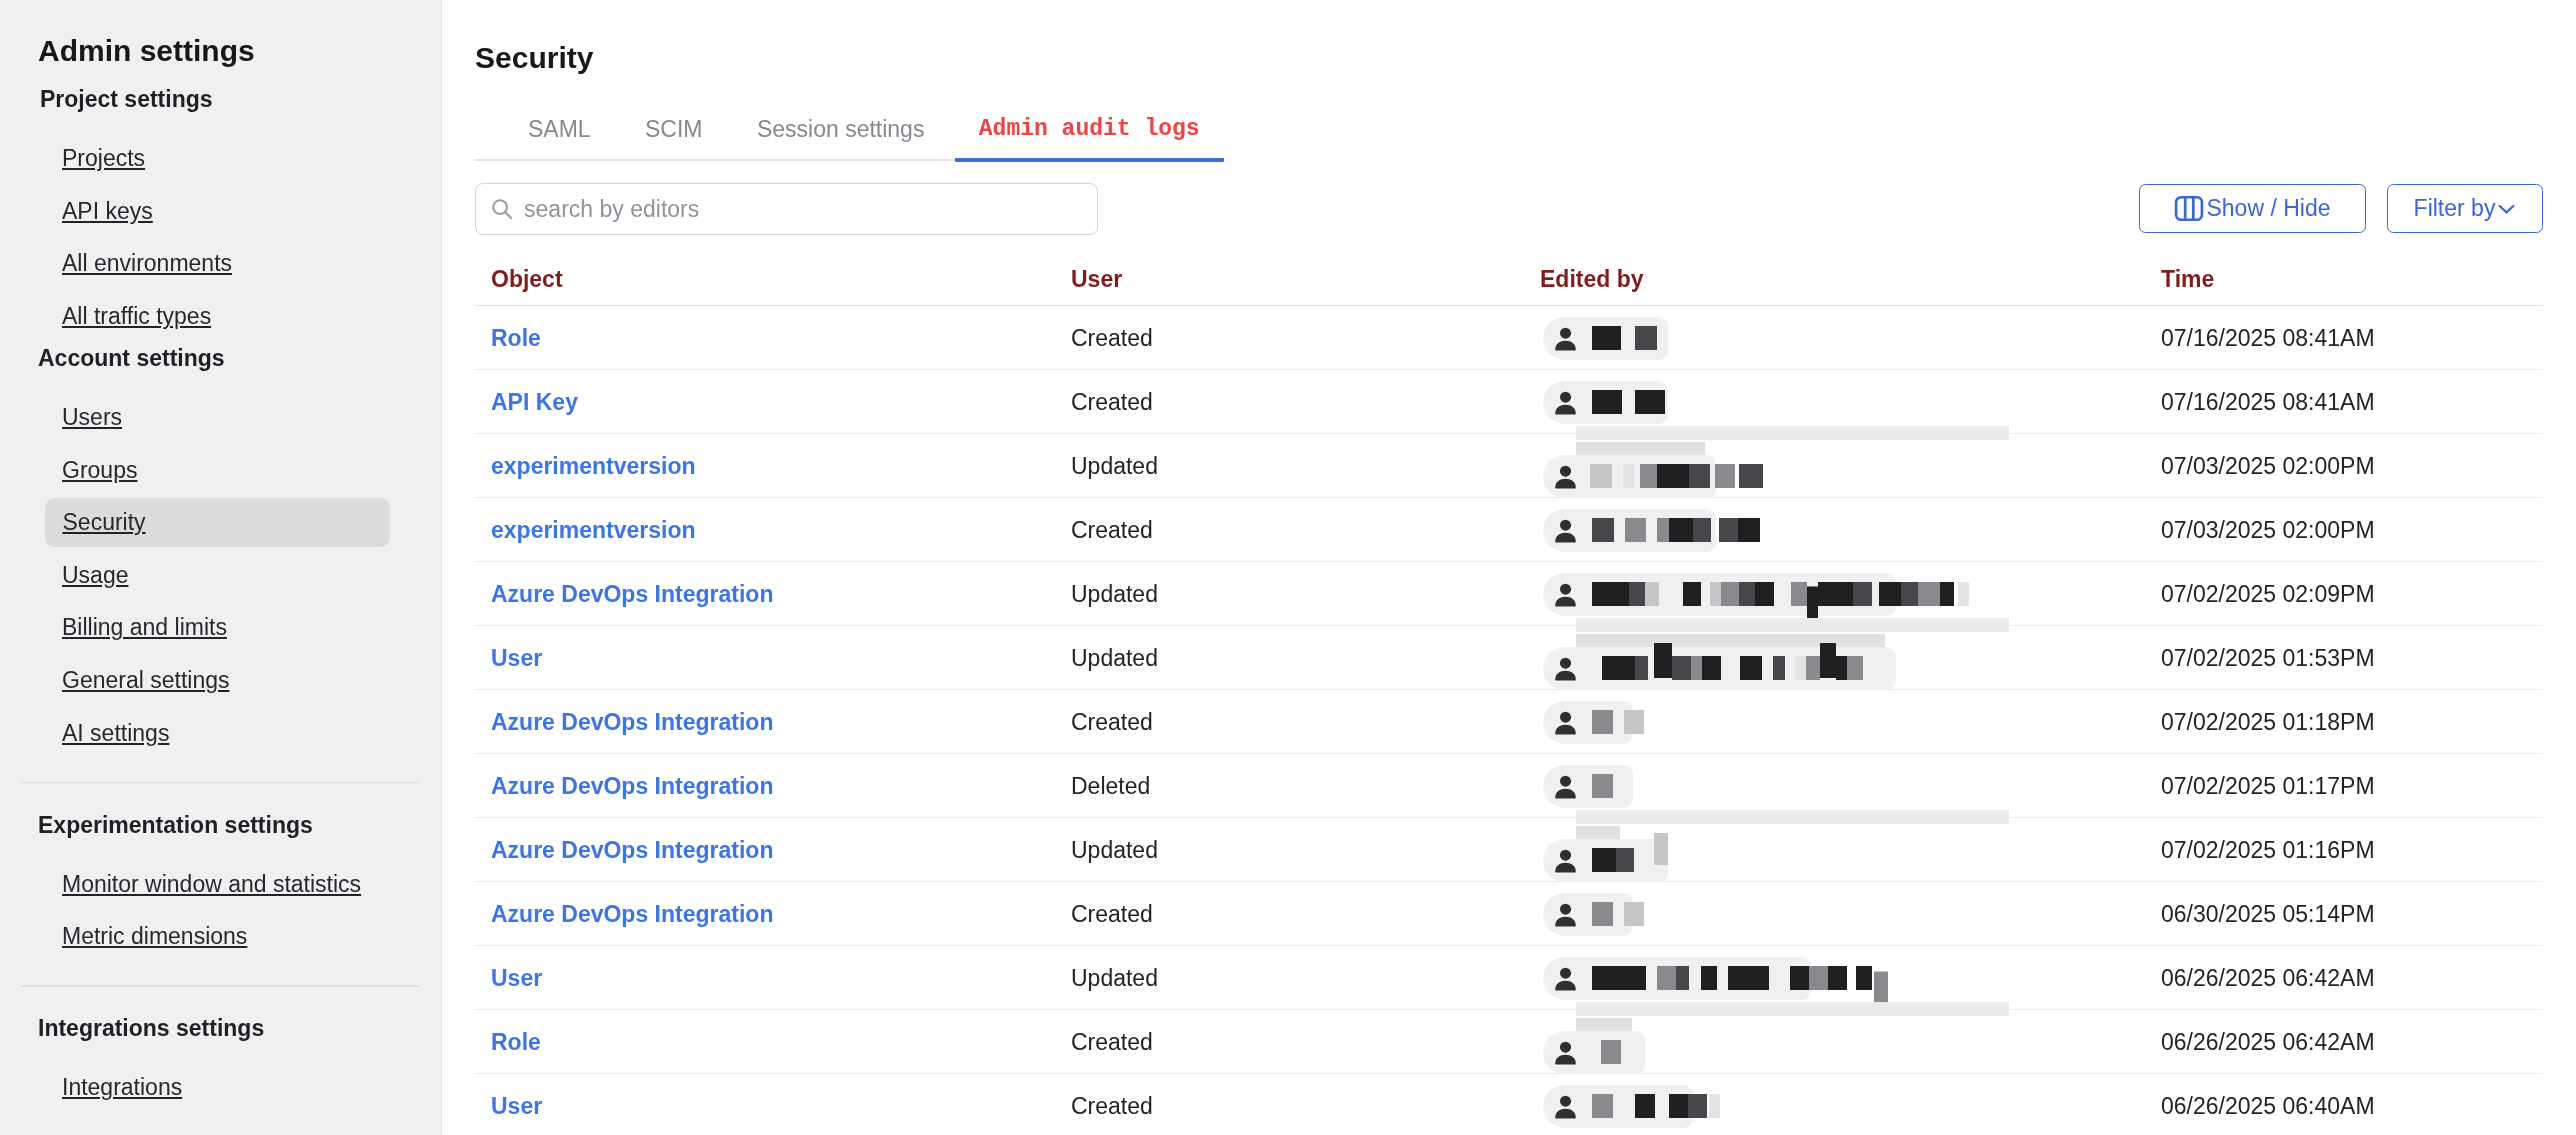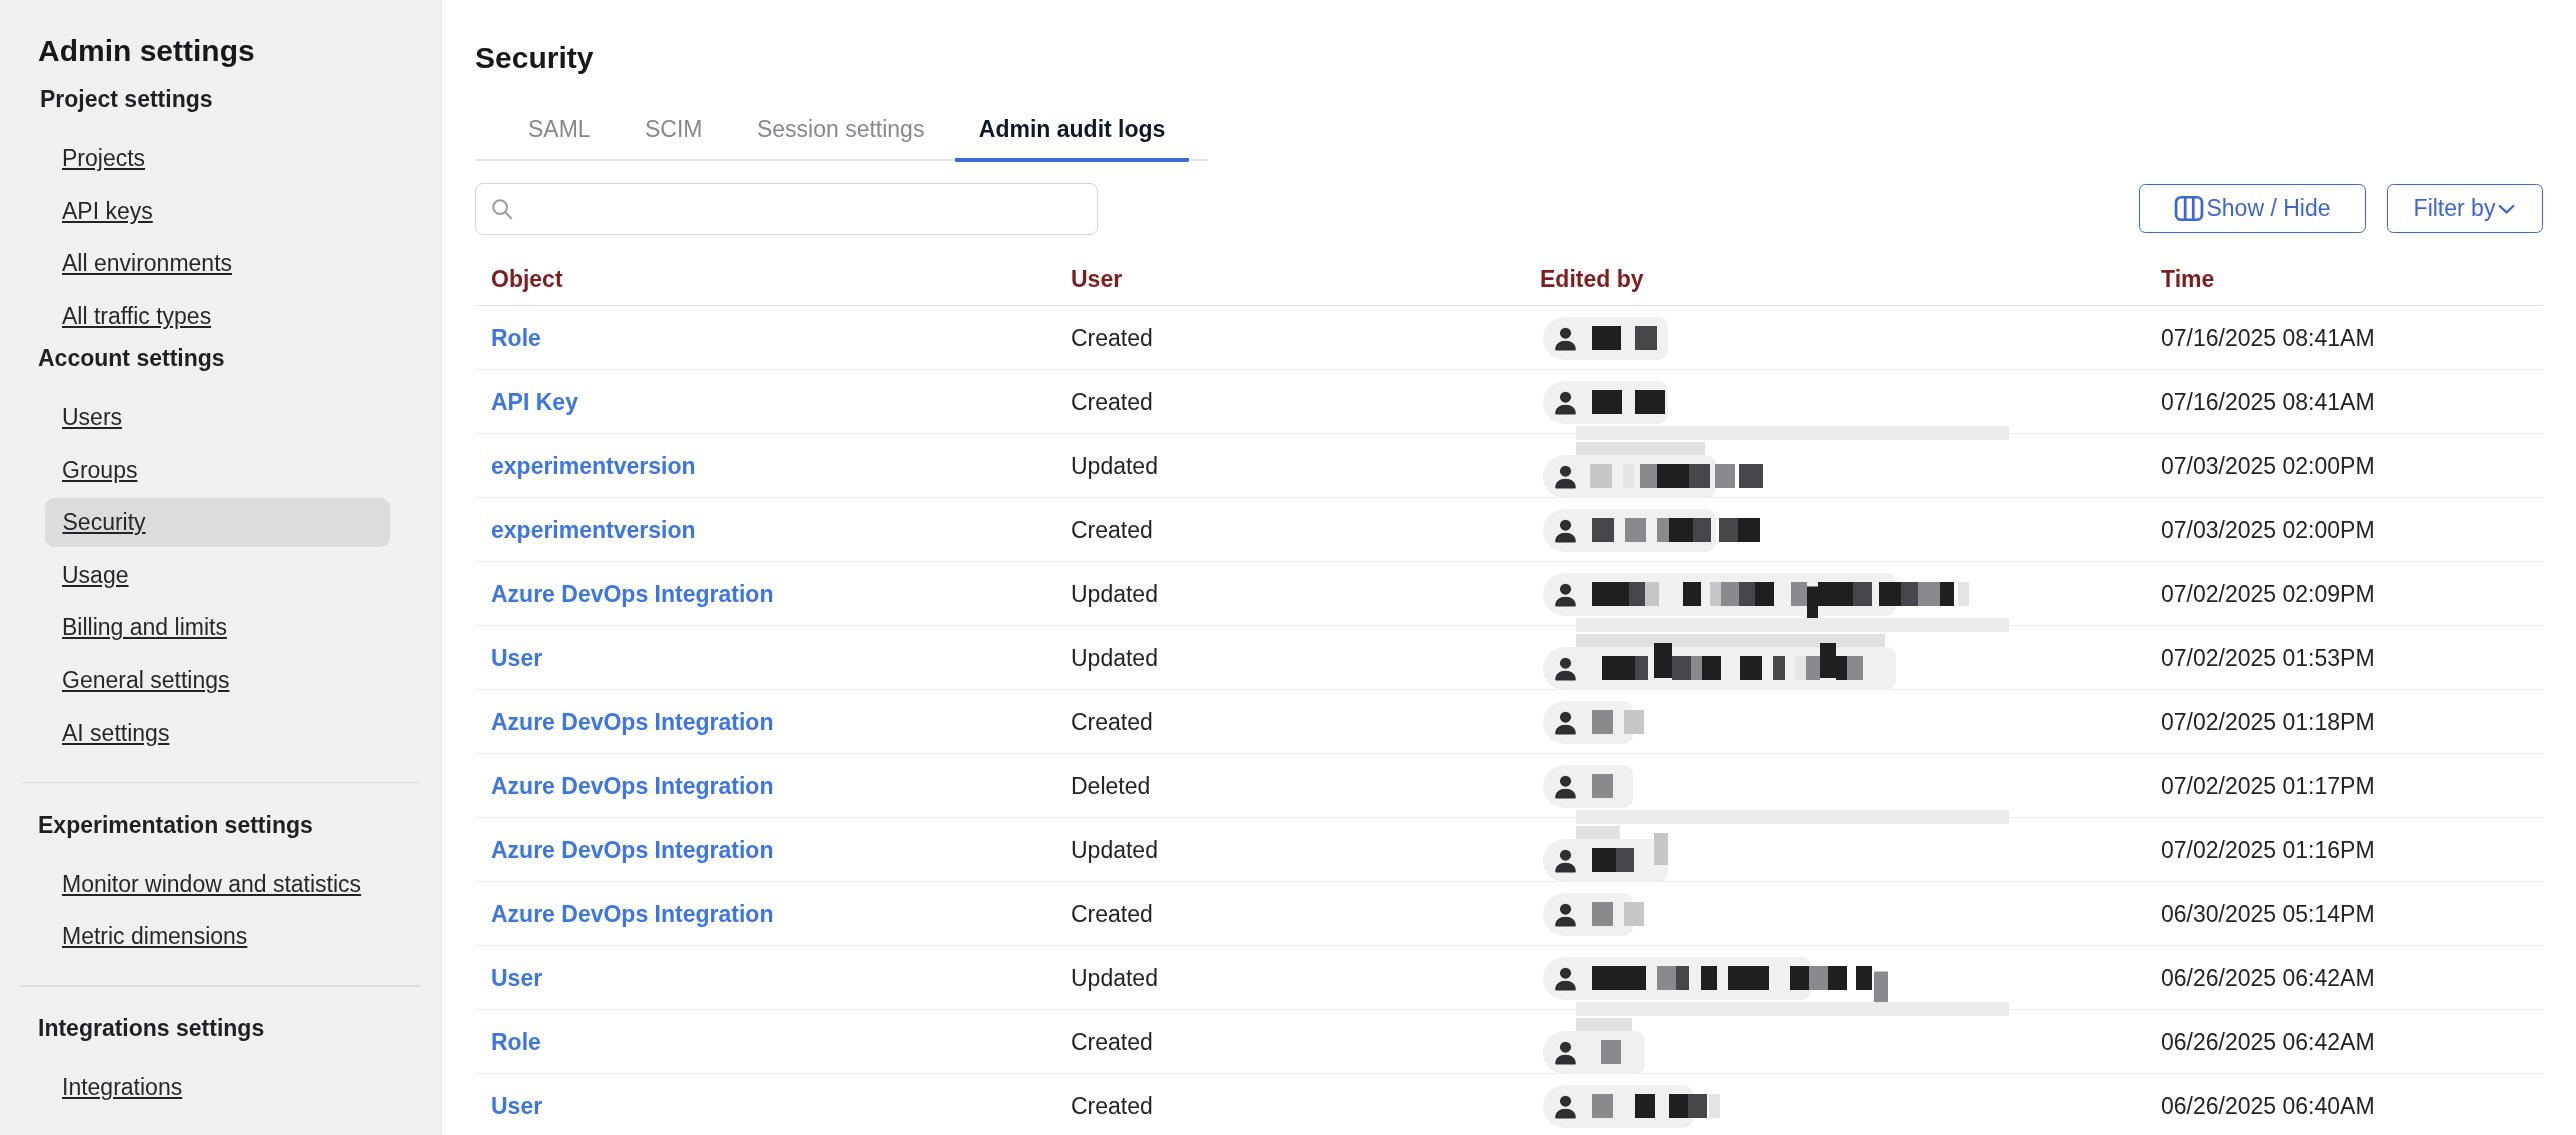--- a/index.html
+++ b/index.html
@@ -27,21 +27,21 @@
     margin:12px 43px -8.7px 37px; padding-left:17.5px;
   }
   .sb-list .sb-item.selected:first-child { margin-top:18px; }
   
   .main { position:absolute; left:442px; top:0; right:0; height:1136px; background:#fff; }
   .page-title { position:absolute; left:33px; top:19px; font-size:30px; line-height:38px; font-weight:700; color:#16181b; }
   .tabbar-line { position:absolute; left:33px; top:159px; width:732px; height:1.6px; background:#e3e3e5; }
   .tabs { position:absolute; left:33px; top:110px; display:flex; gap:6.4px; padding-left:29px; z-index:2; }
   .tab { font-size:23px; line-height:32px; color:#85888e; padding:3.2px 24px 12.7px 24px;
          border-bottom:4.8px solid transparent; cursor:pointer; white-space:nowrap; }
-  .tab.active { color:#0f172a; font-weight:700; border-bottom-color:var(--underline,#3f6bd9); border-radius:1.6px; }
+  .tab.active { color:#ef4444; font-weight:700; border-bottom-color:var(--underline,#3f6bd9); border-radius:1.6px;font-family:Liberation Mono, monospace; }
   
   .searchbox {
     position:absolute; left:33px; top:183px; width:623px; height:52px;
     border:1.6px solid #d4d4d6; border-radius:8px; background:#fff;
     display:flex; align-items:center; padding:0 12.7px; gap:8px;
   }
   .searchbox input {
     border:none; outline:none; flex:1; font-family:"Liberation Sans",sans-serif;
     font-size:23px; color:#5f6368; background:transparent;
   }
@@ -127,20 +127,21 @@
       <div class="tab">SCIM</div>
       <div class="tab">Session settings</div>
       <div class="tab active">Admin audit logs</div>
     </nav>
 
   <div class="searchbox">
     <svg width="25.4" height="25.4" viewBox="0 0 24 24" fill="none" stroke="#9ba0a8" stroke-width="2" stroke-linecap="round">
       <circle cx="10.5" cy="10.5" r="6.5"></circle>
         <line x1="15.6" y1="15.6" x2="21" y2="21"></line>
     </svg>
+    <input type="text" placeholder="search by editors" style="">
   </div>
 
   <button class="btn btn-showhide">
     <svg width="30" height="27" viewBox="0 0 26 24" fill="none" stroke="#3c66d4" stroke-width="2.4">
       <rect x="1.5" y="2" width="23" height="20" rx="4.5"></rect>
       <line x1="9.6" y1="2" x2="9.6" y2="22"></line>
       <line x1="16.8" y1="2" x2="16.8" y2="22"></line>
     </svg>
     <span>Show / Hide</span>
   </button>

